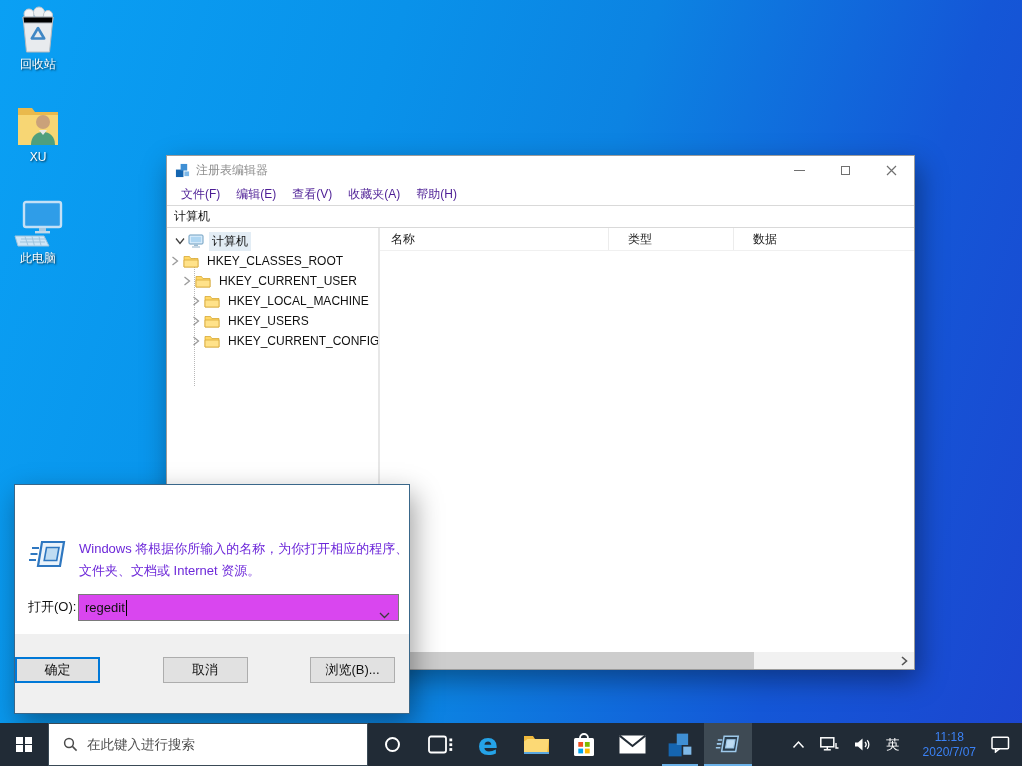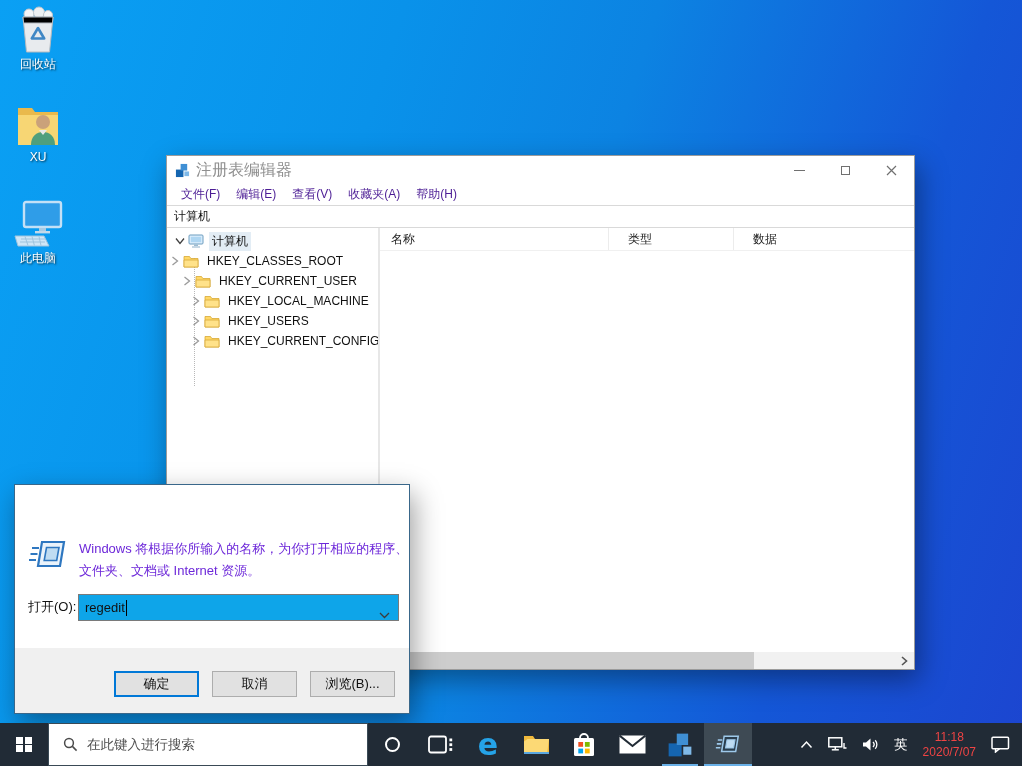--- a/index.html
+++ b/index.html
@@ -13,21 +13,21 @@
       text-shadow:1px 1px 2px rgba(0,0,0,.75); line-height:14px; }
   .desk-icon svg { display:block; margin:0 auto; }
 
   
   .window { position:absolute; background:#fff; border:1px solid #9b9b9b;
             box-shadow:4px 10px 26px rgba(0,0,0,.38); }
 
   
   #regedit { left:166px; top:155px; width:749px; height:515px; z-index:1; }
   .rg-titlebar { height:28px; display:flex; align-items:center; padding-left:8px; position:relative; }
-  .rg-title { font-size:16px; color:#8f8f8f; margin-left:6px; }
+  .rg-title { font-size:12px; color:#8f8f8f; margin-left:6px; }
   .rg-controls { position:absolute; right:0; top:0; height:28px; display:flex; }
   .rg-ctrl { width:46px; height:28px; display:flex; align-items:center; justify-content:center; }
   .glyph-min { width:11px; height:1px; background:#707070; }
   .glyph-max { width:9px; height:9px; border:1px solid #707070; }
   .rg-menubar { height:21px; display:flex; align-items:center; padding-left:6px; }
   .rg-menu { font-size:12px; color:#4c1d95; padding:0 8px; line-height:21px; }
   .rg-addr { height:23px; border-top:1px solid #d9d9d9; border-bottom:1px solid #d9d9d9;
              display:flex; align-items:center; padding-left:7px; font-size:12px; color:#111; }
   .rg-body { position:absolute; top:72px; bottom:17px; left:0; right:0; display:flex; }
   .rg-tree { width:213px; position:relative; border-right:2px solid #e7e7e7; overflow:hidden; }
@@ -52,27 +52,27 @@
   
   #run { left:14px; top:484px; width:396px; height:230px; z-index:2;
          border:1px solid #39678a; overflow:hidden; }
   .run-titlebar { height:30px; display:flex; align-items:center; padding-left:12px; position:relative; }
   .run-title { font-size:12px; color:#111; margin-left:8px; }
   .run-close { position:absolute; right:4px; top:0; width:34px; height:30px;
                display:flex; align-items:center; justify-content:center; }
   .run-bigicon { position:absolute; left:13px; top:52px; }
   .run-desc { position:absolute; left:64px; top:53px; font-size:13px; color:#6d28d9; line-height:22px; white-space:nowrap; }
   .run-open-label { position:absolute; left:13px; top:113px; font-size:13px; color:#111; }
-  .run-combo { position:absolute; left:63px; top:109px; width:321px; height:27px; background:#0ea5e9;
+  .run-combo { position:absolute; left:63px; top:109px; width:321px; height:27px; background:#d946ef;
                border:1px solid #7a7a7a; display:flex; align-items:center; padding-left:6px; }
   .run-combo .val { font-size:13px; color:#111; }
   .caret { width:1px; height:16px; background:#000; margin-left:1px; }
   .combo-chev { position:absolute; right:8px; top:10px; }
-  .run-footer { position:absolute; left:0; right:0; bottom:0; height:65px; background:#f0f0f0;
-                display:flex; align-items:flex-start; justify-content:flex-end; gap:13px;
+  .run-footer { position:absolute; left:0; right:0; bottom:0; height:79px; background:#f0f0f0;
+                display:flex; align-items:flex-start; justify-content:space-between; gap:13px;
                 padding:23px 14px 0 0; }
   .btn { width:85px; height:26px; background:#e1e1e1; border:1px solid #adadad;
          font-size:13px; color:#111; display:flex; align-items:center; justify-content:center;
          font-family:"Liberation Sans", sans-serif; }
   .btn.default { border:2px solid #0078d7; }
 
   
   #taskbar { position:absolute; left:0; bottom:0; width:1022px; height:43px; background:#212b36;
              z-index:5; display:flex; align-items:stretch; }
   .tb-start { width:48px; display:flex; align-items:center; justify-content:center; }
@@ -86,21 +86,21 @@
   .tb-slot { width:48px; display:flex; align-items:center; justify-content:center; position:relative; }
   .tb-slot.running::after { content:""; position:absolute; left:6px; right:6px; bottom:0;
                             height:2px; background:#6ab1e8; }
   .tb-slot.active { background:#3e4a54; }
   .tb-slot.active::after { left:0; right:0; }
   .cortana-ring { width:15px; height:15px; border:2px solid #fff; border-radius:50%; }
   .edge-e::before { content:"e"; color:#25a3e8; font-size:30px; font-weight:bold;
                     font-family:"DejaVu Sans", sans-serif; line-height:30px; }
   .tb-tray { margin-left:auto; display:flex; align-items:center; gap:15px; padding-right:12px; }
   .ime { color:#fff; font-size:13.5px; }
-  .clock { color:#ef4444; font-size:12px; line-height:15px; text-align:center; }
+  .clock { color:#3b82f6; font-size:12px; line-height:15px; text-align:center;margin-left:8px; }
 
   .icon-flex { display:flex; }
 </style>
 </head>
 <body>
 
 <div class="desk-icon" style="left:0;top:6px">
   <span class="icon-flex" style="justify-content:center">
     <svg width="46" height="48" viewBox="0 0 46 48">
       <circle cx="14" cy="8" r="5" fill="#f3f5f7" stroke="#c0c6cb"></circle>

